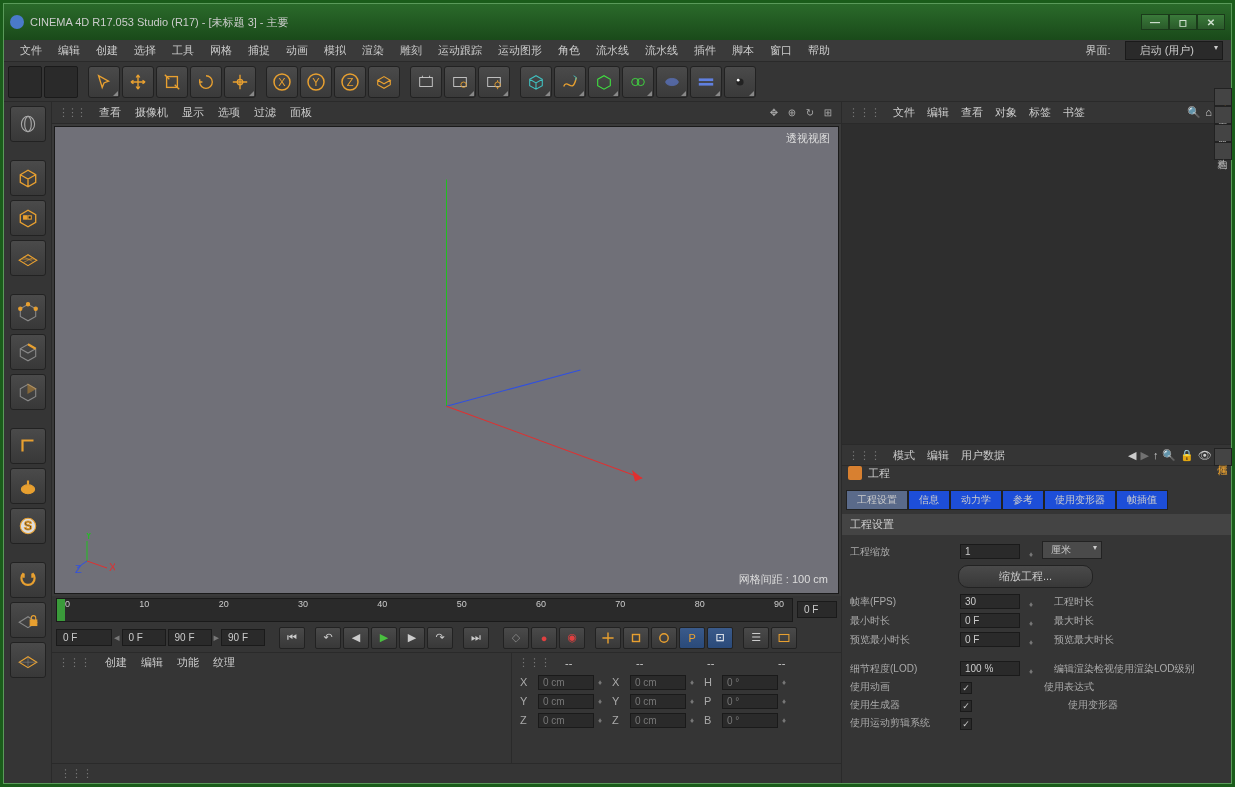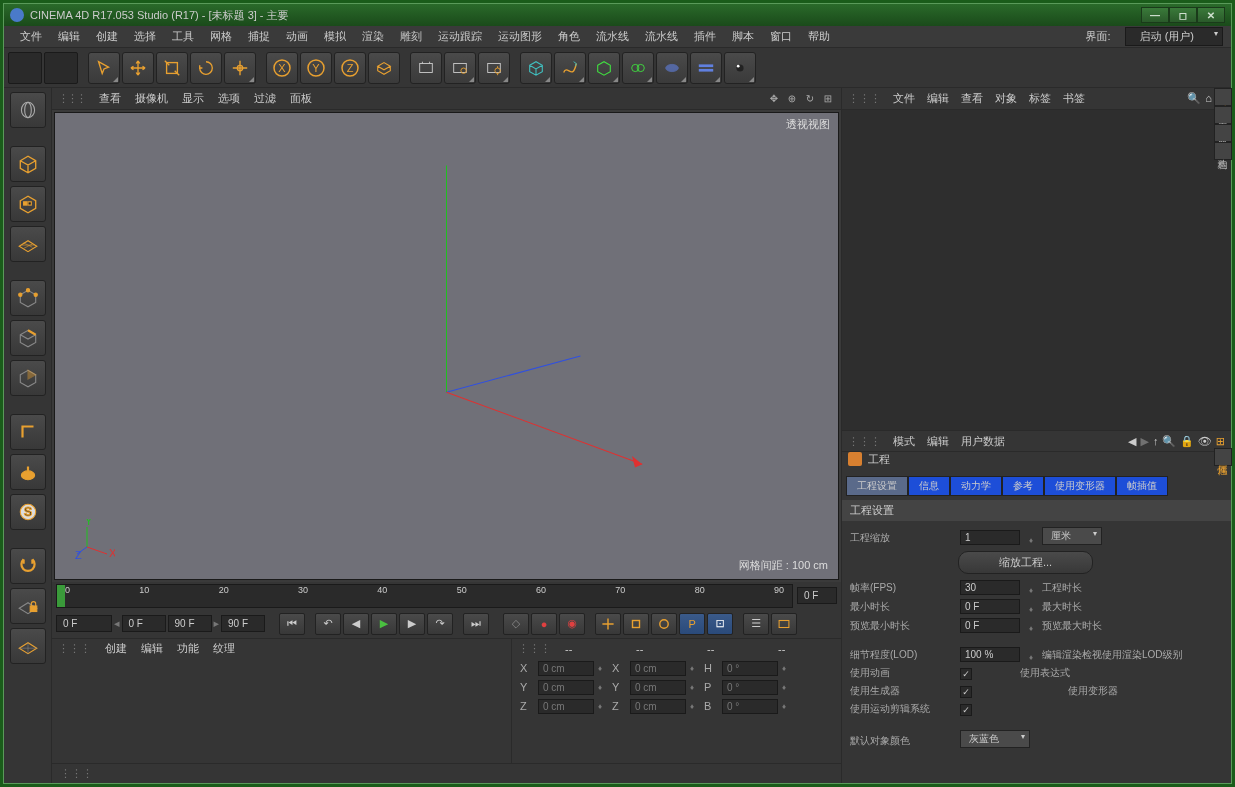--- a/index.html
+++ b/index.html
@@ -1,18 +1,18 @@
 <!DOCTYPE html>
 <html><head>
 <meta charset="utf-8">
 <style>
 * { margin:0; padding:0; box-sizing:border-box; font-family:"Microsoft YaHei",Arial,sans-serif; font-size:11px; color:#ccc; user-select:none; }
 body { background:#1a5c1a; padding:3px; width:1235px; height:787px; overflow:hidden; }
 .window { background:#3a3a3a; width:100%; height:100%; border:1px solid #5a9a5a; display:flex; flex-direction:column; }
-.titlebar { background:linear-gradient(#2a6a2a,#1a4a1a); height:22px; display:flex; align-items:center; padding:0 6px; color:#d0d0d0; }
+.titlebar { background:linear-gradient(#2a6a2a,#1a4a1a); height:36px; display:flex; align-items:center; padding:0 6px; color:#d0d0d0; }
 .titlebar .icon { width:14px; height:14px; background:#4a7aca; border-radius:50%; margin-right:6px; }
 .winbtns { margin-left:auto; display:flex; gap:0; }
 .winbtn { width:28px; height:16px; background:linear-gradient(#3a7a3a,#2a5a2a); border:1px solid #1a3a1a; display:flex; align-items:center; justify-content:center; color:#d0e0d0; font-weight:bold; font-size:10px; }
 .menubar { background:#3a3a3a; height:22px; display:flex; align-items:center; padding:0 8px; border-bottom:1px solid #2a2a2a; }
 .menubar span { padding:0 8px; cursor:pointer; }
 .iface { margin-left:auto; display:flex; align-items:center; gap:6px; }
 .iface .dd { background:#2a2a2a; border:1px solid #1a1a1a; padding:1px 20px 1px 6px; position:relative; }
 .iface .dd::after { content:"▾"; position:absolute; right:4px; font-size:8px; }
 .toolbar { background:#353535; height:40px; display:flex; align-items:center; padding:0 4px; gap:2px; border-bottom:1px solid #2a2a2a; }
 .tb-well { width:34px; height:32px; background:#2a2a2a; border:1px solid #1a1a1a; border-radius:2px; }
@@ -72,21 +72,21 @@
 .panel-hdr { background:#444; padding:3px 8px; margin:2px 0; }
 .prop-body { padding:4px 8px; display:flex; flex-direction:column; gap:4px; overflow-y:auto; flex:1; }
 .prop-row { display:flex; align-items:flex-end; gap:6px; }
 .prop-row .lbl { width:104px; color:#aaa; font-size:10px; }
 .prop-row .lbl::after { content:""; }
 .prop-row .fld { background:#2a2a2a; border:1px solid #1a1a1a; padding:1px 4px; width:60px; font-size:10px; }
 .prop-row .spin { width:10px; color:#777; font-size:8px; text-align:center; }
 .prop-row .dd { background:#4a4a4a; border:1px solid #222; padding:1px 8px; width:60px; font-size:10px; position:relative; }
 .prop-row .dd::after { content:"▾"; position:absolute; right:4px; font-size:8px; }
 .prop-row .chk { width:12px; height:12px; background:#2a2a2a; border:1px solid #1a1a1a; display:flex; align-items:center; justify-content:center; font-size:9px; color:#ccc; }
-.prop-row .lbl2 { color:#aaa; font-size:10px; }
+.prop-row .lbl2 { color:#aaa; font-size:10px; margin-left:12px; }
 .wide-btn { background:linear-gradient(#4a4a4a,#383838); border:1px solid #222; border-radius:10px; padding:3px 40px; cursor:pointer; margin:2px 0; align-self:flex-start; margin-left:108px; }
 .side-tabs { position:absolute; right:3px; top:88px; width:18px; display:flex; flex-direction:column; }
 .side-tab { writing-mode:vertical-rl; background:#444; border:1px solid #222; padding:8px 2px; font-size:10px; color:#e8a030; cursor:pointer; }
 .side-tab.gray { color:#aaa; }
 .tick-lbl { font-size:9px; }
 </style>
 </head>
 <body>
 
 <div class="window">
@@ -591,36 +591,32 @@
         <div style="height:6px;"></div>
         <div class="prop-row">
           <span class="lbl">细节程度(LOD)</span>
           <div class="fld">100 %</div>
             <span class="spin">♦</span>
           <span class="lbl2">编辑渲染检视使用渲染LOD级别</span>
         </div>
         <div class="prop-row">
           <span class="lbl">使用动画</span>
           <div class="chk">✓</div>
-          <span class="lbl2" style="margin-left:42px;">使用表达式</span>
+          <span class="lbl2" style="margin-left:66px;">使用表达式</span>
         </div>
         <div class="prop-row">
           <span class="lbl">使用生成器</span>
           <div class="chk">✓</div>
           <span class="lbl2" style="margin-left:90px;">使用变形器</span>
         </div>
         <div class="prop-row">
           <span class="lbl">使用运动剪辑系统</span>
           <div class="chk">✓</div>
         </div>
         <div style="height:6px;"></div>
-        <div class="prop-row">
-          <span class="lbl">默认对象颜色</span>
-          <div class="dd" style="width:70px;">灰蓝色</div>
-        </div>
       </div>
     </div>
   </div>
 </div>
 
 <div class="side-tabs">
   <div class="side-tab">对象</div>
   <div class="side-tab gray">层次</div>
   <div class="side-tab gray">内容浏览器</div>
   <div class="side-tab gray">构造</div>

